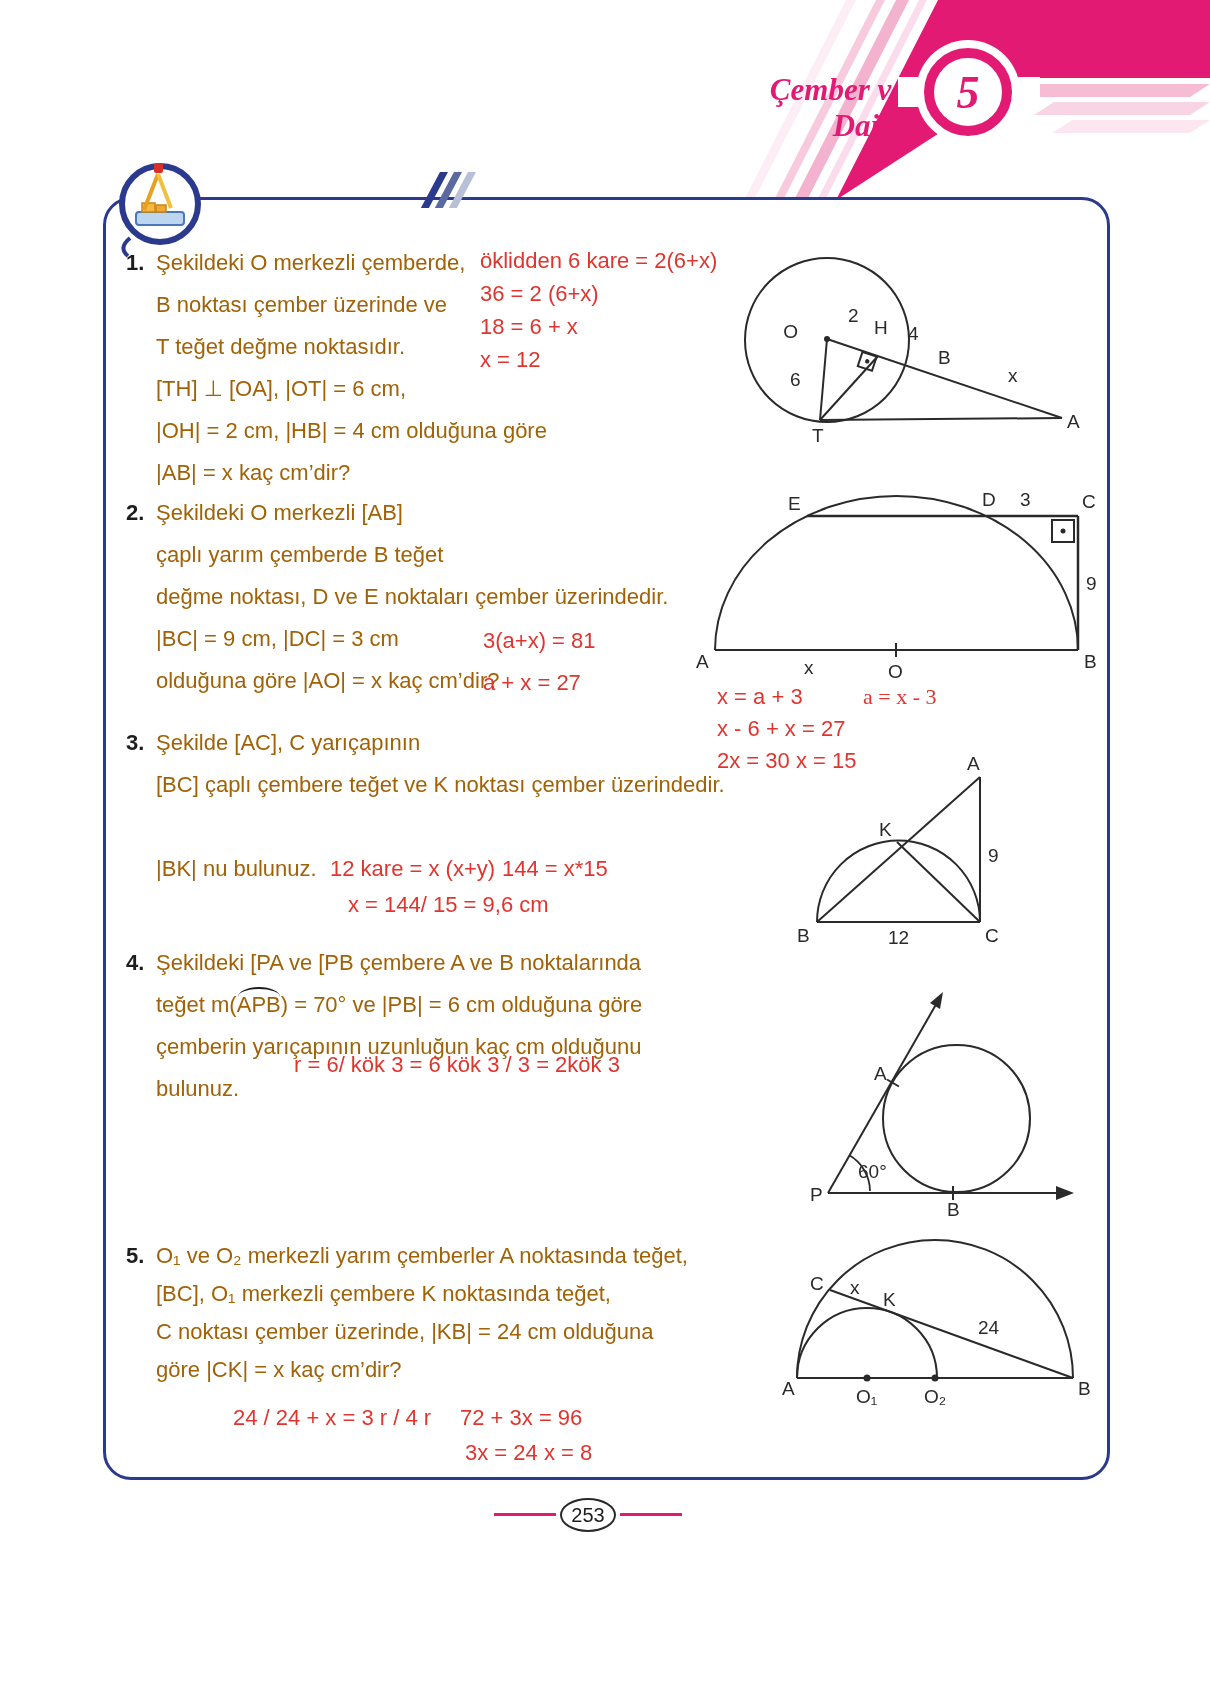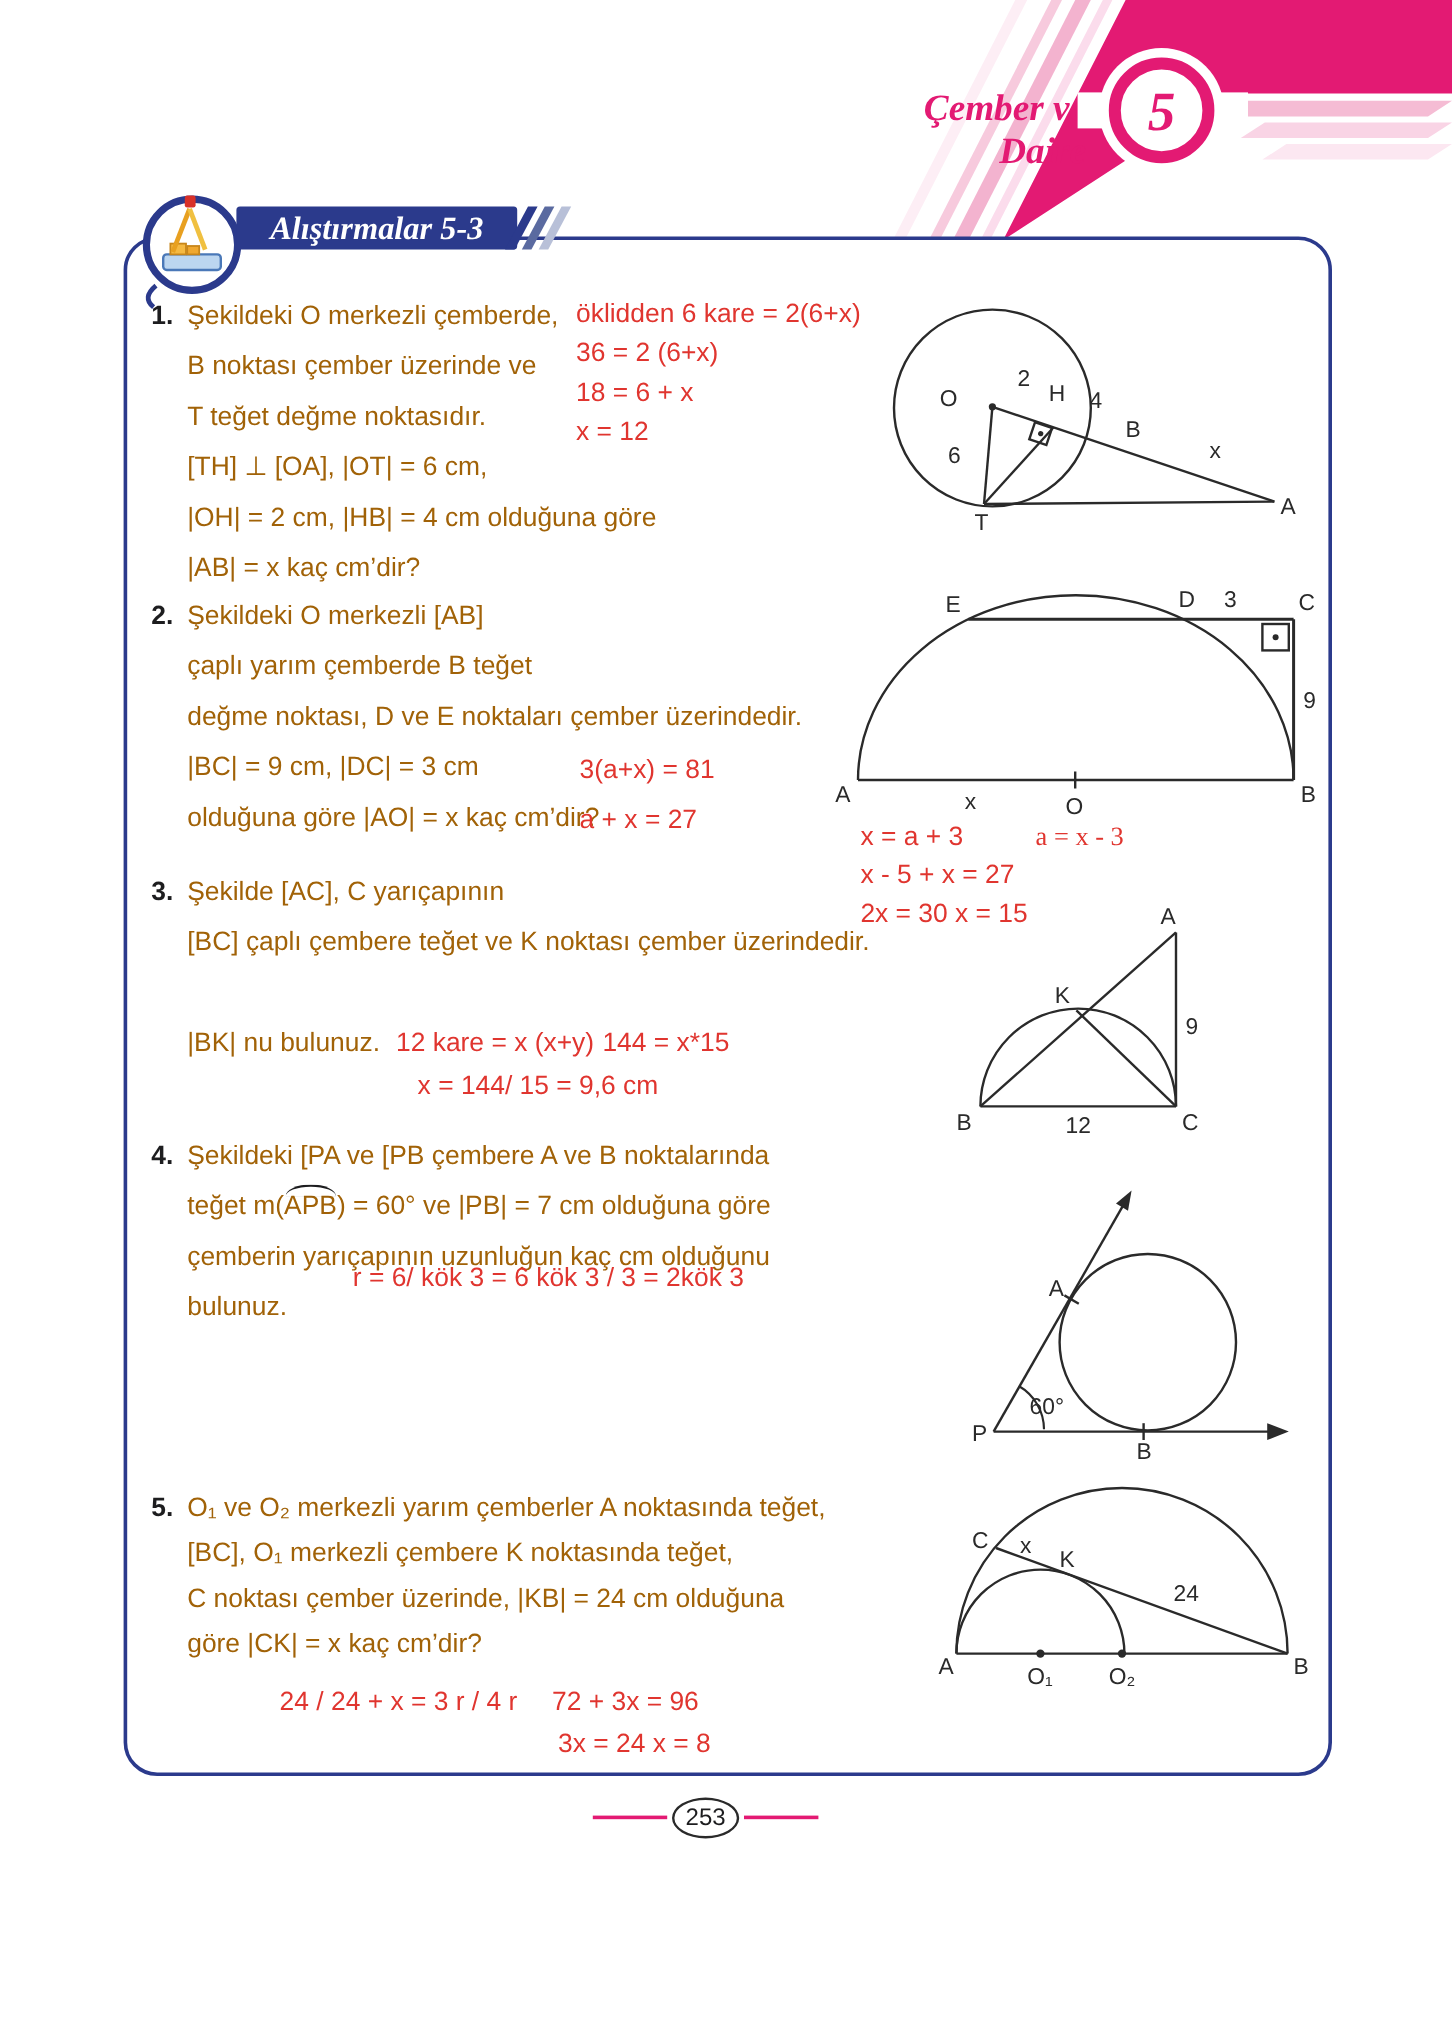--- a/index.html
+++ b/index.html
@@ -70,21 +70,20 @@
   <svg class="abs" style="left:114px;top:158px;" width="92" height="100" viewBox="0 0 92 100">
     <path d="M 16 80 Q 4 90 14 98" fill="none" stroke="#2b3a8c" stroke-width="4"></path>
     <circle cx="46" cy="46" r="38" fill="#ffffff" stroke="#2b3a8c" stroke-width="6"></circle>
     <rect x="22" y="54" width="48" height="13" rx="3" fill="#bcd6f0" stroke="#4a78b8" stroke-width="2"></rect>
     <rect x="28" y="45" width="13" height="9" fill="#f5b942" stroke="#c8861a" stroke-width="1.5"></rect>
     <rect x="42" y="47" width="10" height="7" fill="#f0a830" stroke="#c8861a" stroke-width="1.5"></rect>
     <line x1="44" y1="16" x2="30" y2="52" stroke="#e8a020" stroke-width="4"></line>
     <line x1="44" y1="16" x2="57" y2="50" stroke="#f0c040" stroke-width="4"></line>
     <rect x="40" y="5" width="9" height="10" rx="2" fill="#d83028"></rect>
   </svg>
-  <div class="ex-bar">Alıştırmalar 5-3</div>
   <div class="slash" style="left:440px;background:#2b3a8c;"></div>
   <div class="slash" style="left:454px;background:#5a6aa0;"></div>
   <div class="slash" style="left:468px;background:#b8c0d8;"></div>
 
   <div class="pnum" style="left:126px;top:250px;">1.</div>
   <div class="pline" style="left:156px;top:250px;">Şekildeki O merkezli çemberde,</div>
   <div class="pline" style="left:156px;top:292px;">B noktası çember üzerinde ve</div>
   <div class="pline" style="left:156px;top:334px;">T teğet değme noktasıdır.</div>
   <div class="pline" style="left:156px;top:376px;">[TH] ⊥ [OA], |OT| = 6 cm,</div>
   <div class="pline" style="left:156px;top:418px;">|OH| = 2 cm, |HB| = 4 cm olduğuna göre</div>
@@ -121,21 +120,21 @@
   <div class="pline" style="left:156px;top:500px;">Şekildeki O merkezli [AB]</div>
   <div class="pline" style="left:156px;top:542px;">çaplı yarım çemberde B teğet</div>
   <div class="pline" style="left:156px;top:584px;">değme noktası, D ve E noktaları çember üzerindedir.</div>
   <div class="pline" style="left:156px;top:626px;">|BC| = 9 cm, |DC| = 3 cm</div>
   <div class="pline" style="left:156px;top:668px;">olduğuna göre |AO| = x kaç cm’dir?</div>
 
   <div class="red" style="left:483px;top:628px;">3(a+x) = 81</div>
   <div class="red" style="left:483px;top:670px;">a + x = 27</div>
   <div class="red" style="left:717px;top:684px;">x = a + 3</div>
   <div class="red" style="left:863px;top:684px;font-family:Liberation Serif, serif;">a = x - 3</div>
-  <div class="red" style="left:717px;top:716px;">x - 5 + x = 27</div>
+  <div class="red" style="left:717px;top:716px;">x - 6 + x = 27</div>
   <div class="red" style="left:717px;top:748px;">2x = 30   x = 15</div>
 
   <svg class="abs" style="left:690px;top:478px;" width="410" height="210" viewBox="0 0 410 210">
     <path d="M 25 172 A 181.5 154 0 0 1 388 172" fill="none" stroke="#2a2a2a" stroke-width="2"></path>
     <line x1="25" y1="172" x2="388" y2="172" stroke="#2a2a2a" stroke-width="2"></line>
     <line x1="117" y1="38" x2="388" y2="38" stroke="#2a2a2a" stroke-width="2.5"></line>
     <line x1="388" y1="38" x2="388" y2="172" stroke="#2a2a2a" stroke-width="2.5"></line>
     <rect x="362" y="42" width="22" height="22" fill="none" stroke="#2a2a2a" stroke-width="2"></rect>
     <circle cx="373" cy="53" r="2.5" fill="#2a2a2a"></circle>
     <line x1="206" y1="165" x2="206" y2="179" stroke="#2a2a2a" stroke-width="2"></line>
@@ -168,21 +167,21 @@
     <text x="222" y="28">A</text>
     <text x="134" y="94">K</text>
     <text x="243" y="120">9</text>
     <text x="52" y="200">B</text>
     <text x="143" y="202">12</text>
     <text x="240" y="200">C</text>
   </svg>
 
   <div class="pnum" style="left:126px;top:950px;">4.</div>
   <div class="pline" style="left:156px;top:950px;">Şekildeki [PA ve [PB  çembere A ve B noktalarında</div>
-  <div class="pline" style="left:156px;top:992px;"><span>teğet m(</span><span class="overarc">APB</span><span>) = 60° ve |PB| = 7 cm olduğuna göre</span></div>
+  <div class="pline" style="left:156px;top:992px;"><span>teğet m(</span><span class="overarc">APB</span><span>) = 70° ve |PB| = 6 cm olduğuna göre</span></div>
   <div class="pline" style="left:156px;top:1034px;">çemberin yarıçapının uzunluğun kaç cm olduğunu</div>
   <div class="pline" style="left:156px;top:1076px;">bulunuz.</div>
   <div class="red" style="left:262px;top:1052px;margin-left:32px;">r = 6/ kök 3   = 6 kök 3 / 3 = 2kök 3</div>
 
   <svg class="abs" style="left:770px;top:958px;" width="320" height="262" viewBox="0 0 320 262">
     <circle cx="186.5" cy="160.5" r="73.5" fill="none" stroke="#2a2a2a" stroke-width="2"></circle>
     <line x1="58" y1="235" x2="288" y2="235" stroke="#2a2a2a" stroke-width="2"></line>
     <polygon points="304,235 286,228 286,242" fill="#2a2a2a"></polygon>
     <line x1="58" y1="235" x2="168" y2="43" stroke="#2a2a2a" stroke-width="2"></line>
     <polygon points="173,34 170,51 160,45" fill="#2a2a2a"></polygon>

